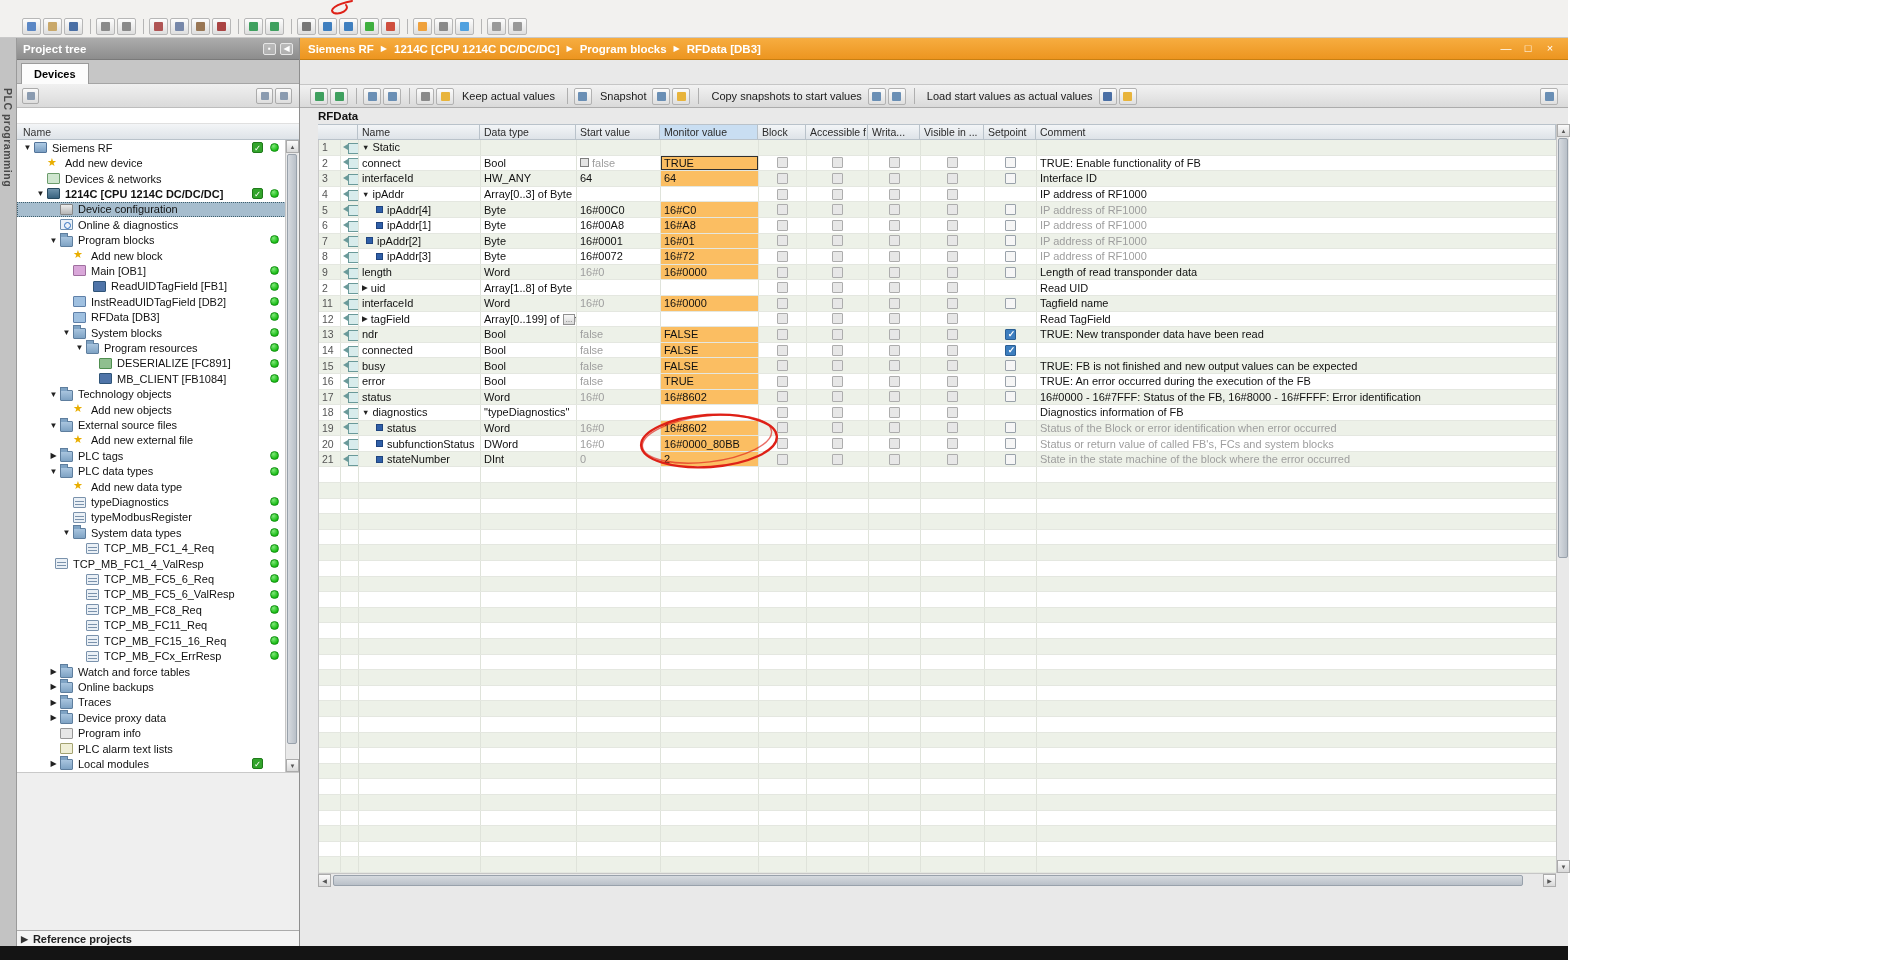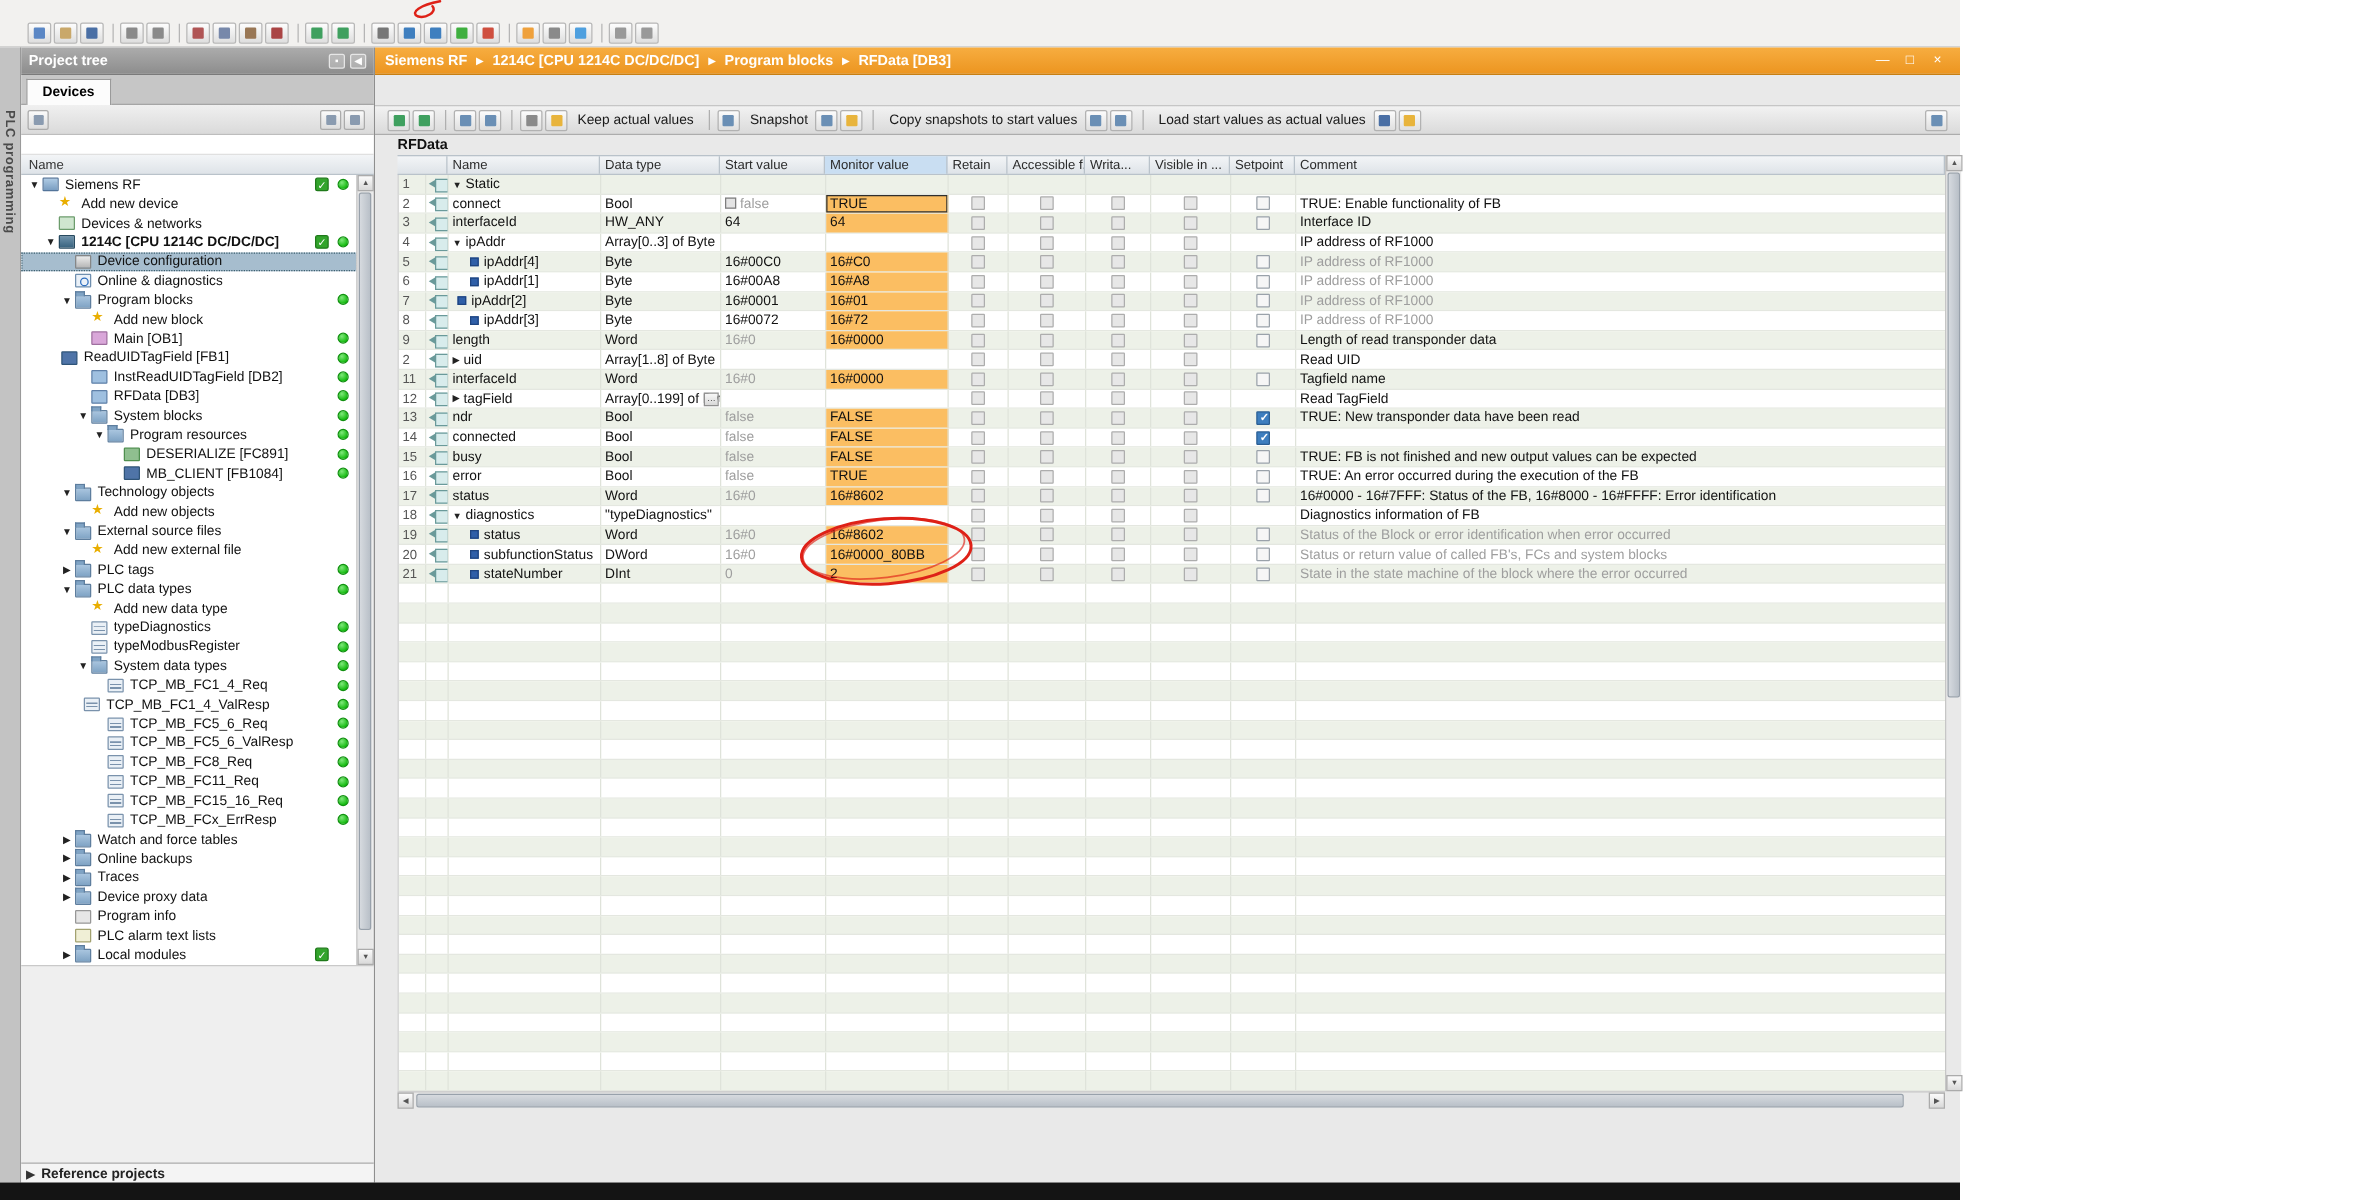--- a/index.html
+++ b/index.html
@@ -286,21 +286,21 @@
           <span class="tarrow"></span>
           <span class="ticon i-add-block"></span>
           <span class="tlabel">Add new block</span>
         </div>
         <div class="titem" style="padding-left: 44px;">
           <span class="tarrow"></span>
           <span class="ticon i-ob"></span>
           <span class="tlabel">Main [OB1]</span>
           <span class="tdot"></span>
         </div>
-        <div class="titem" style="padding-left: 20px;">
+        <div class="titem" style="padding-left: 64px;">
           <span class="tarrow"></span>
           <span class="ticon i-fb"></span>
           <span class="tlabel">ReadUIDTagField [FB1]</span>
           <span class="tdot"></span>
         </div>
         <div class="titem" style="padding-left: 44px;">
           <span class="tarrow"></span>
           <span class="ticon i-db"></span>
           <span class="tlabel">InstReadUIDTagField [DB2]</span>
           <span class="tdot"></span>
@@ -389,21 +389,21 @@
           <span class="ticon i-folder"></span>
           <span class="tlabel">System data types</span>
           <span class="tdot"></span>
         </div>
         <div class="titem" style="padding-left: 57px;">
           <span class="tarrow"></span>
           <span class="ticon i-udt"></span>
           <span class="tlabel">TCP_MB_FC1_4_Req</span>
           <span class="tdot"></span>
         </div>
-        <div class="titem" style="padding-left: 38px;">
+        <div class="titem" style="padding-left: 26px;">
           <span class="tarrow"></span>
           <span class="ticon i-udt"></span>
           <span class="tlabel">TCP_MB_FC1_4_ValResp</span>
           <span class="tdot"></span>
         </div>
         <div class="titem" style="padding-left: 57px;">
           <span class="tarrow"></span>
           <span class="ticon i-udt"></span>
           <span class="tlabel">TCP_MB_FC5_6_Req</span>
           <span class="tdot"></span>
@@ -561,21 +561,21 @@
         </span>
     </div>
     <div class="ed-title">RFData</div>
 
     <div class="tbl-head">
       <div class="hcell c-numglyph"></div>
       <div class="hcell c-name">Name</div>
       <div class="hcell c-type">Data type</div>
       <div class="hcell c-start">Start value</div>
       <div class="hcell c-mon hl">Monitor value</div>
-      <div class="hcell c-ret">Retain</div>
+      <div class="hcell c-ret">Block</div>
       <div class="hcell c-acc">Accessible f...</div>
       <div class="hcell c-wri">Writa...</div>
       <div class="hcell c-vis">Visible in ...</div>
       <div class="hcell c-set">Setpoint</div>
       <div class="hcell c-com" style="border-right:none;">Comment</div>
     </div>
 
     <div class="tbl-body">
         <div class="trow">
           <div class="cell c-num">1</div>

